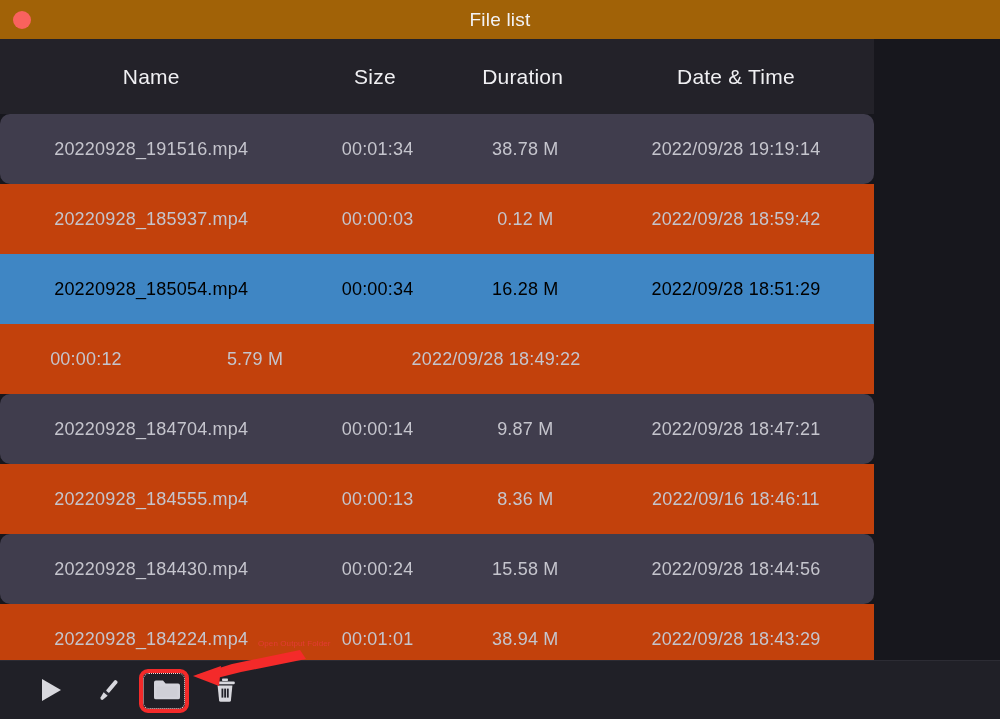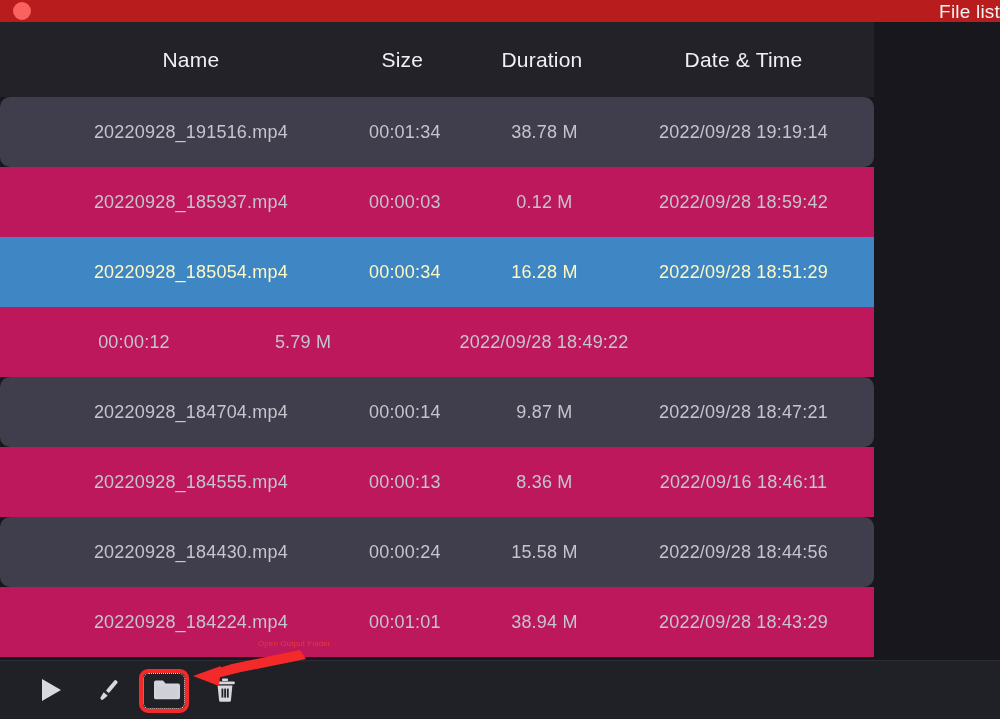--- a/index.html
+++ b/index.html
@@ -19,25 +19,25 @@
     position: relative;
     width: 1000px;
     height: 719px;
     background: #17171d;
     overflow: hidden;
   }
 
   
   .titlebar {
     position: relative;
-    height: 22px;
-    background: #b91c1c;
+    height: 39px;
+    background: #a16207;
     display: flex;
     align-items: center;
-    justify-content: flex-end;
+    justify-content: center;
   }
   .close-button {
     position: absolute;
     left: 13px;
     top: 50%;
     transform: translateY(-50%);
     width: 18px;
     height: 18px;
     border-radius: 50%;
     background: #f9625e;
@@ -54,31 +54,30 @@
   
   .table {
     position: relative;
     width: 1000px;
   }
   .row {
     display: flex;
     align-items: center;
     width: 874px;
     box-sizing: border-box;
-    padding-left: 48px;
   }
   .header-row {
     height: 75px;
     background: #232229;
   }
   .data-row {
     height: 70px;
   }
   .row.light { background: #403d4d; border-radius: 10px; }
-  .row.dark  { background: #be185d; align-items: center; }
+  .row.dark  { background: #c2410c; align-items: center; }
   .row.selected { background: #3f86c4; }
 
   .cell {
     text-align: center;
     box-sizing: border-box;
     overflow: hidden;
     white-space: nowrap;
   }
   .col-name     { width: 346px; }
   .col-duration { width: 172px; }
@@ -88,21 +87,21 @@
   .header-row .cell {
     font-size: 21px;
     color: #f0f0f3;
     letter-spacing: 0.2px;
   }
   .data-row .cell {
     font-size: 18px;
     color: #c5c5cd;
     letter-spacing: 0.2px;
   }
-  .row.selected .cell { color: #fef9c3; text-align: center; }
+  .row.selected .cell { color: #000000; text-align: center; }
 
   
   .annotation-caption {
     position: absolute;
     left: 258px;
     top: 639px;
     font-size: 8px;
     color: #e33b35;
     white-space: nowrap;
     letter-spacing: 0.1px;

